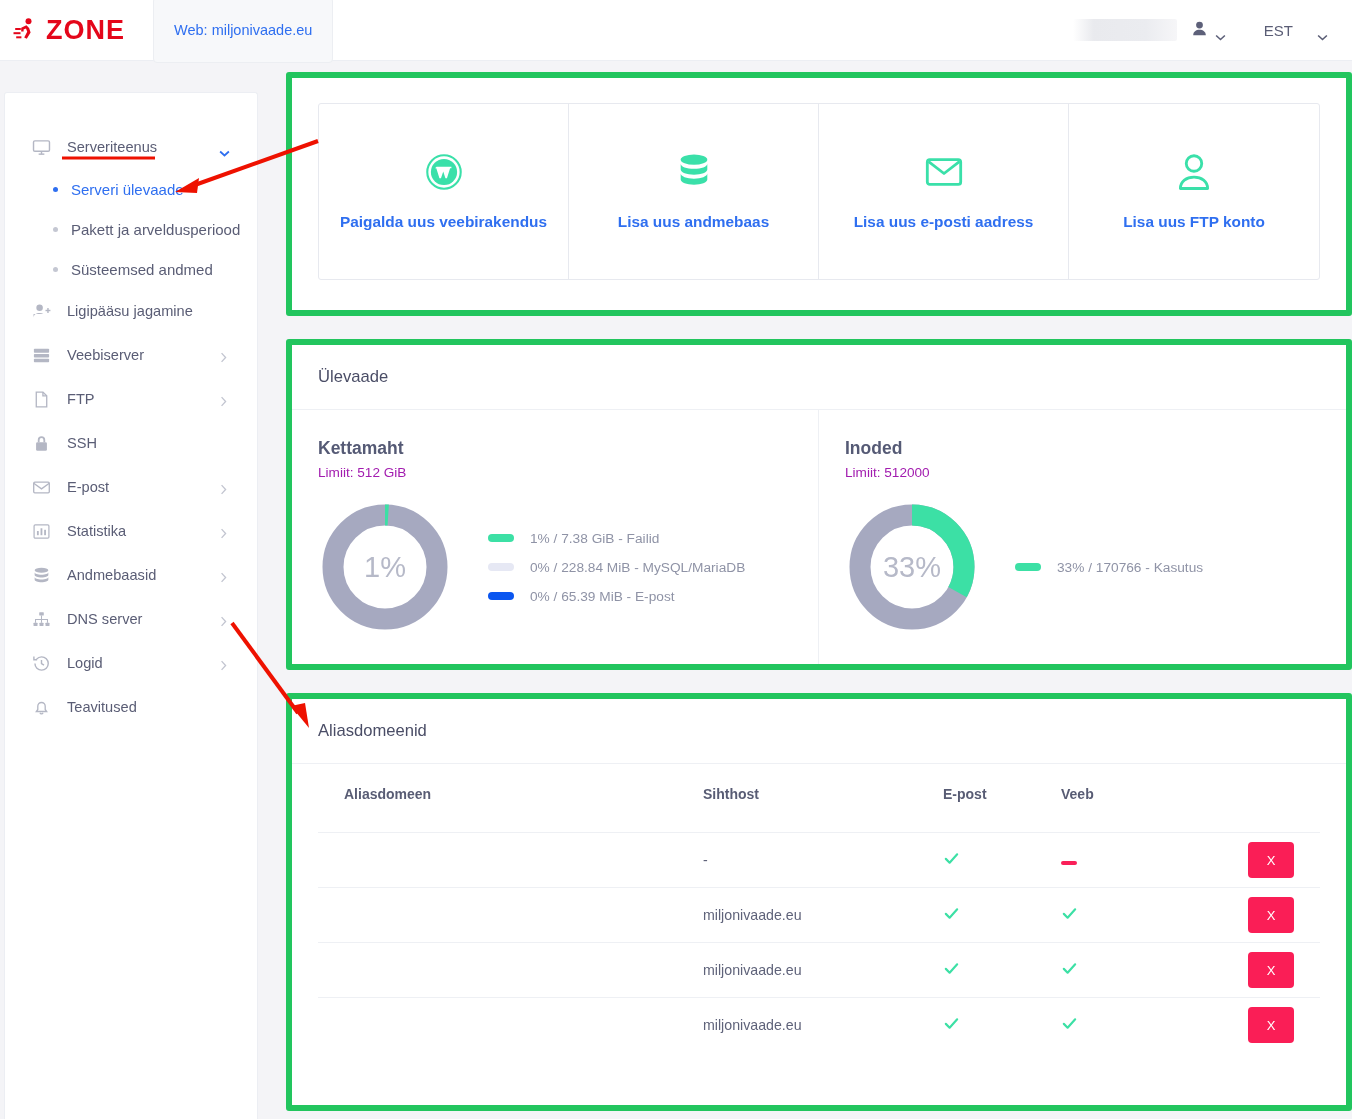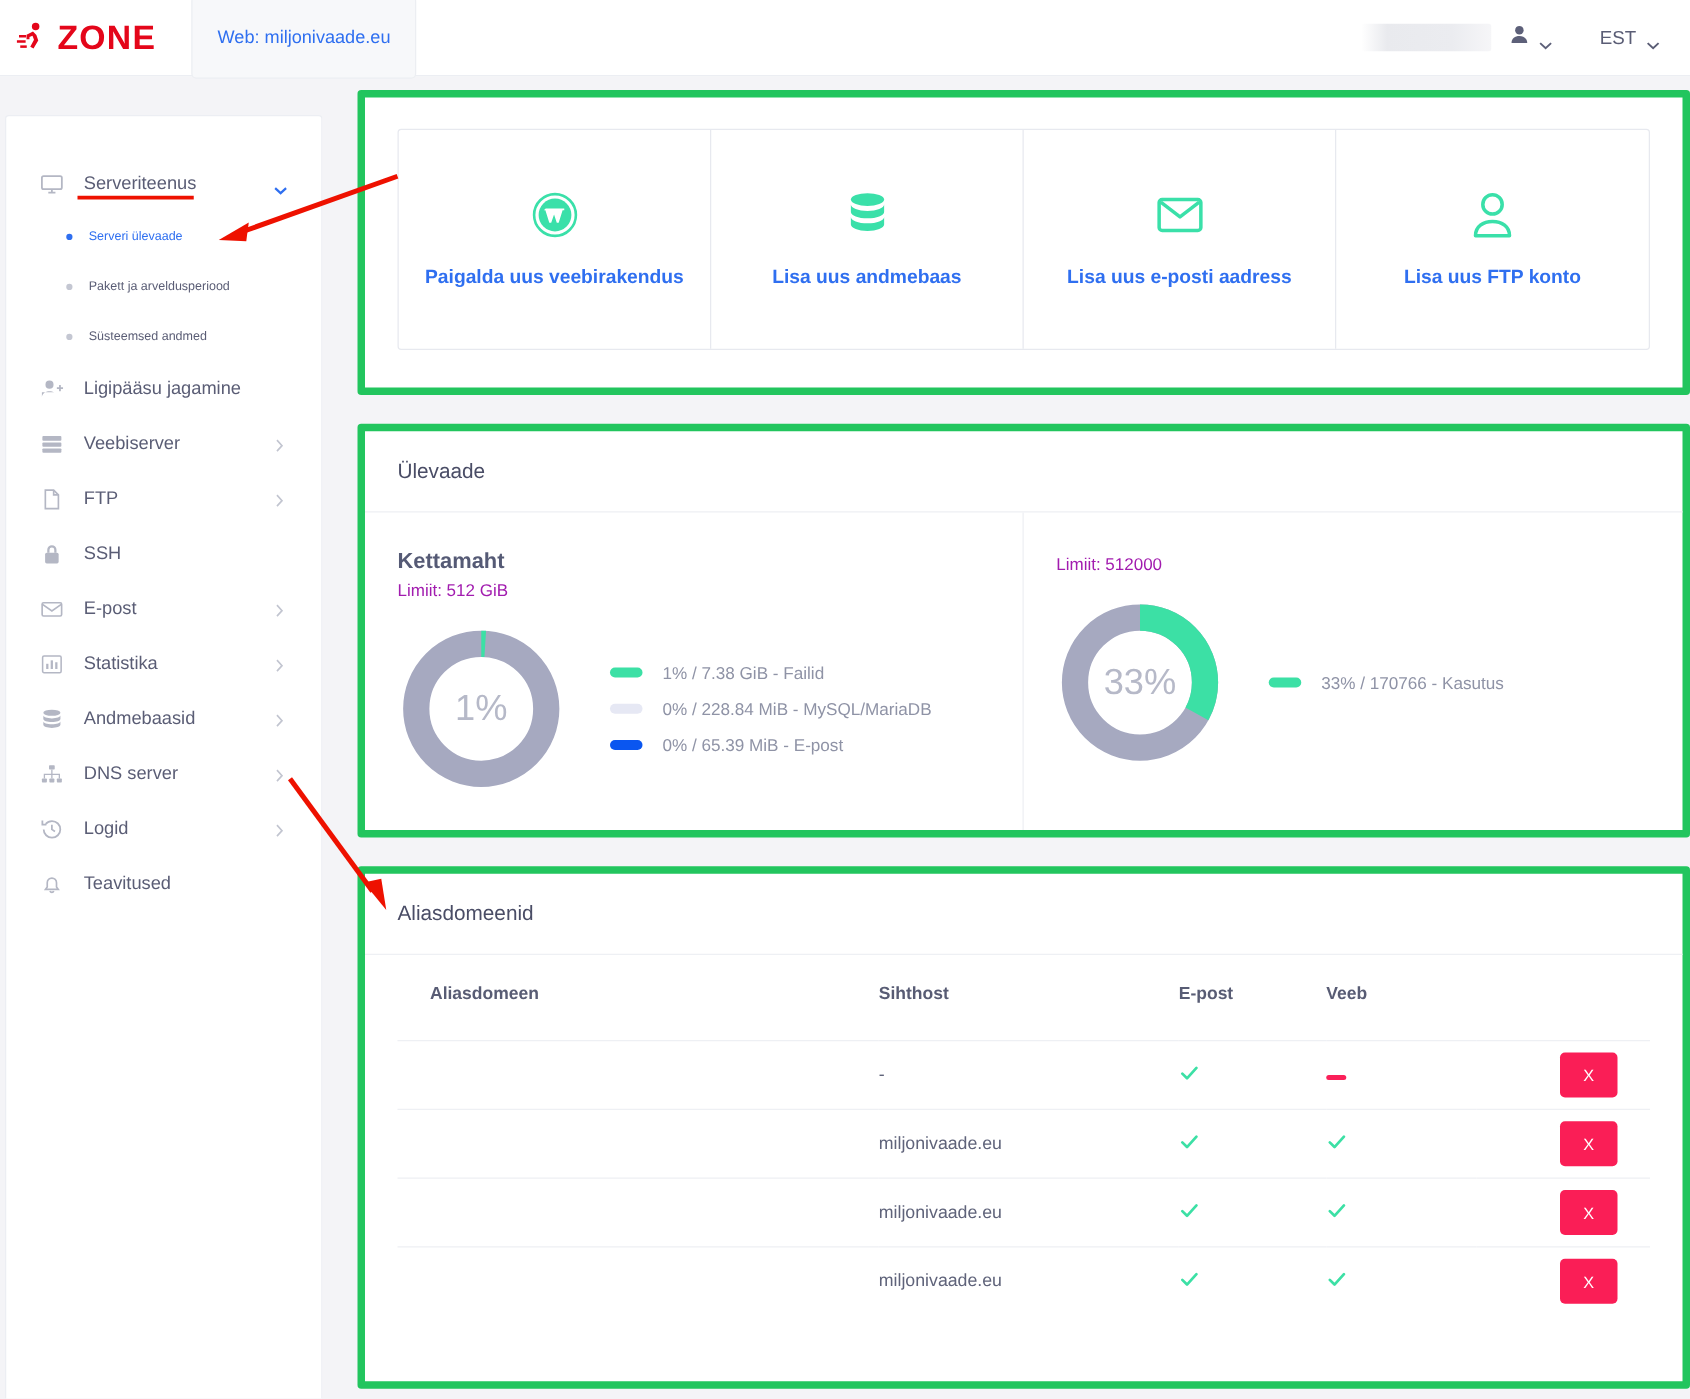--- a/index.html
+++ b/index.html
@@ -34,21 +34,21 @@
   }
   .redacted {
     width: 104px; height: 22px; border-radius: 2px;
     background: linear-gradient(90deg,#ffffff 0%,#e9eaee 20%,#ebecf0 70%,#f6f6f8 100%);
   }
   .acct {
     display: flex; align-items: center; gap: 7px;
     margin-left: 14px; color: #5d6079;
   }
   .lang {
-    display: flex; align-items: center; gap: 8px;
+    display: flex; align-items: center; gap: 24px;
     margin-left: 38px; color: #5a5d75; font-size: 15px; font-weight: 500;
   }
   .chev-d { width: 11px; height: 7px; display: block; }
 
   
   .sidebar {
     position: absolute; left: 4px; top: 92px; width: 254px; height: 1027px;
     background: #ffffff; border: 1px solid #eceef3; border-bottom: none;
     border-radius: 3px 3px 0 0;
   }
@@ -57,21 +57,21 @@
     padding-left: 27px; color: #5a5d75; font-size: 14.6px;
     position: relative;
   }
   .nav-item .nic { width: 19px; height: 19px; flex: none; margin-right: 16px; color: #b4b7c4; }
   .nav-item .lbl { flex: 1; }
   .nav-item .chev-r { width: 7px; height: 11px; margin-right: 30px; color: #c2c5d0; }
   .nav-item.open .chev-d { margin-right: 27px; color: #2f6ff0; }
 
   .sub-item {
     display: flex; align-items: center; height: 40px;
-    padding-left: 48px; font-size: 10px; color: #5a5d75;
+    padding-left: 48px; font-size: 15px; color: #5a5d75;
   }
   .sub-item .dot {
     width: 5px; height: 5px; border-radius: 50%; background: #c4c7d2;
     margin-right: 13px; flex: none;
   }
   .sub-item.active { color: #2f6ff0; font-weight: 500; }
   .sub-item.active .dot { background: #2f6ff0; }
 
   
   .main { position: absolute; left: 286px; top: 61px; width: 1066px; }
@@ -445,20 +445,21 @@
               </div>
               <div class="leg-row">
                 <span class="pill" style="background:#0a56f0"></span>
                 <span>0% / 65.39 MiB - E-post</span>
               </div>
             </div>
           </div>
         </div>
 
         <div class="ov-cell">
+          <div class="ov-title">Inoded</div>
           <div class="ov-limit">Limiit: 512000</div>
           <div class="ov-body">
             <div class="donut">
               <svg width="134" height="134" viewBox="0 0 134 134">
                 <circle cx="67" cy="67" r="52" fill="none" stroke="#a6a9c0" stroke-width="21"></circle>
                 <circle cx="67" cy="67" r="52" fill="none" stroke="#3ce0a5" stroke-width="21" stroke-dasharray="107.8 218.9"></circle>
               </svg>
               <div class="pct">33%</div>
             </div>
             <div class="legend">

